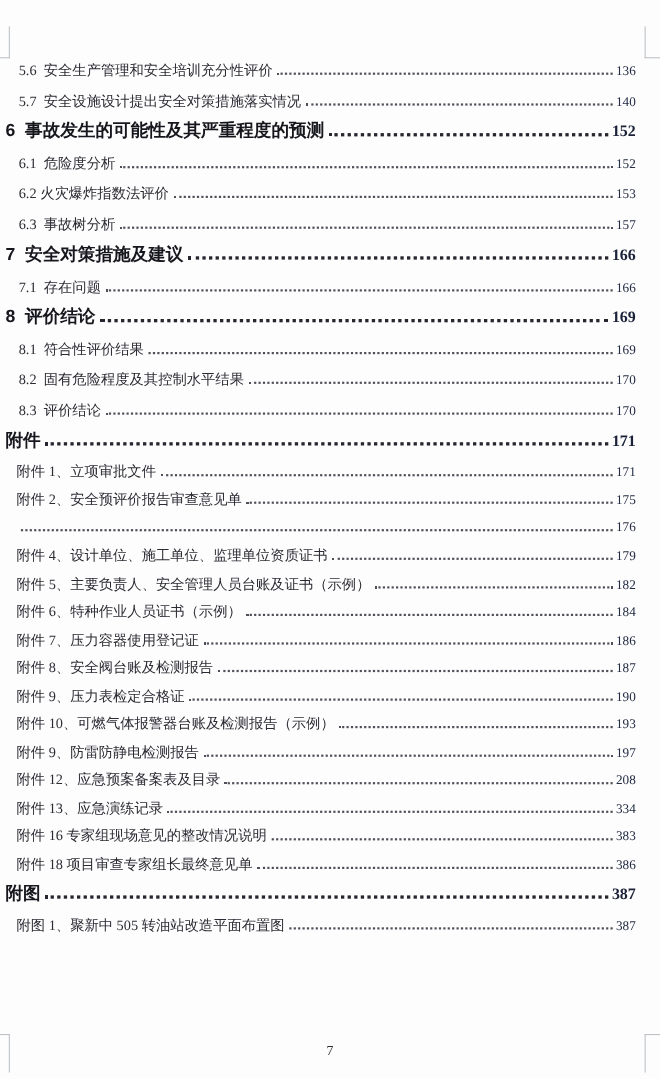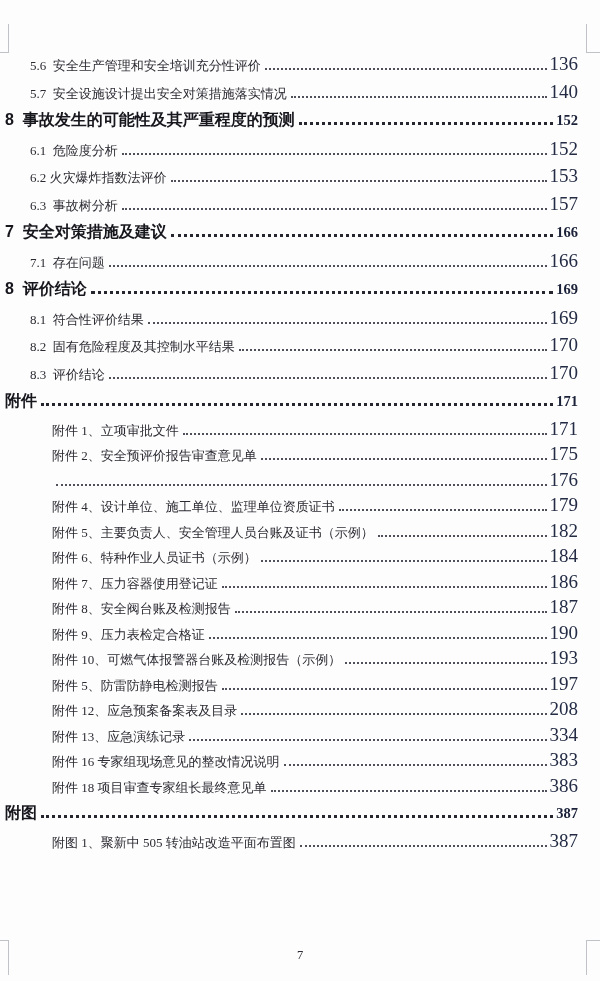--- a/index.html
+++ b/index.html
@@ -22,29 +22,29 @@
   .toc-row{
     display:flex;align-items:baseline;
     padding-right:22px;
     cursor:pointer;
   }
   .toc-row .label{white-space:pre;flex:0 0 auto;}
   .toc-row .leader{flex:1 1 auto;margin:0 3px 0 4px;border-bottom:2px dotted #50505a;min-width:10px;}
   .toc-row .pagenum{flex:0 0 auto;color:#232c44;}
   .toc-row.sub{
     height:27.5px;line-height:27.5px;
-    padding-left:30px;
+    padding-left:17px;
     font-size:13px;color:#2b2b33;
   }
   .toc-row.attach{
     height:25.5px;line-height:25.5px;
-    padding-left:52px;
+    padding-left:15px;
     font-size:13px;color:#2b2b33;text-align:center;
   }
-  .toc-row.sub .pagenum,.toc-row.attach .pagenum{font-size:19px;}
+  .toc-row.sub .pagenum,.toc-row.attach .pagenum{font-size:12px;}
   .toc-row.chapter{
     height:29.5px;line-height:29.5px;
     padding-left:5px;
     font-size:16px;font-weight:700;color:#16161d;
     font-family:"Liberation Sans","DejaVu Sans",sans-serif;
   }
   .toc-row.chapter .leader{border-bottom:3px dotted #26262e;margin-bottom:1px;}
   .toc-row.chapter .pagenum{
     font-size:14.5px;font-weight:700;color:#1a2138;
     font-family:"Liberation Serif","DejaVu Serif",serif;
@@ -71,21 +71,21 @@
       <span class="label">5.6  安全生产管理和安全培训充分性评价</span>
       <span class="leader"></span>
       <span class="pagenum">136</span>
     </div>
       <div class="toc-row sub">
       <span class="label">5.7  安全设施设计提出安全对策措施落实情况</span>
       <span class="leader"></span>
       <span class="pagenum">140</span>
     </div>
       <div class="toc-row chapter">
-      <span class="label">8  事故发生的可能性及其严重程度的预测</span>
+      <span class="label">6  事故发生的可能性及其严重程度的预测</span>
       <span class="leader"></span>
       <span class="pagenum">152</span>
     </div>
       <div class="toc-row sub">
       <span class="label">6.1  危险度分析</span>
       <span class="leader"></span>
       <span class="pagenum">152</span>
     </div>
       <div class="toc-row sub">
       <span class="label">6.2 火灾爆炸指数法评价</span>
@@ -175,21 +175,21 @@
       <span class="label">附件 9、压力表检定合格证</span>
       <span class="leader"></span>
       <span class="pagenum">190</span>
     </div>
       <div class="toc-row attach">
       <span class="label">附件 10、可燃气体报警器台账及检测报告（示例）</span>
       <span class="leader"></span>
       <span class="pagenum">193</span>
     </div>
       <div class="toc-row attach">
-      <span class="label">附件 5、防雷防静电检测报告</span>
+      <span class="label">附件 9、防雷防静电检测报告</span>
       <span class="leader"></span>
       <span class="pagenum">197</span>
     </div>
       <div class="toc-row attach">
       <span class="label">附件 12、应急预案备案表及目录</span>
       <span class="leader"></span>
       <span class="pagenum">208</span>
     </div>
       <div class="toc-row attach">
       <span class="label">附件 13、应急演练记录</span>

